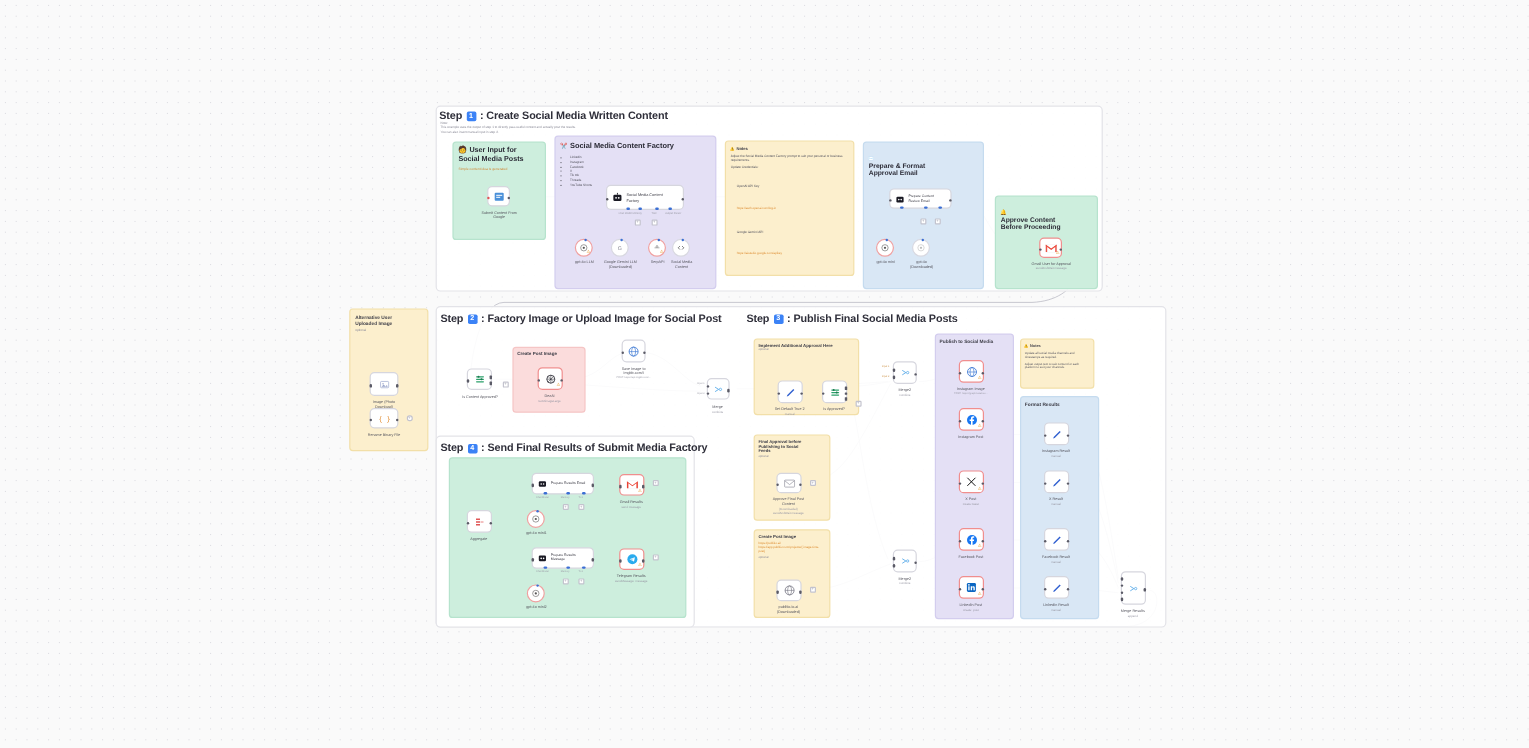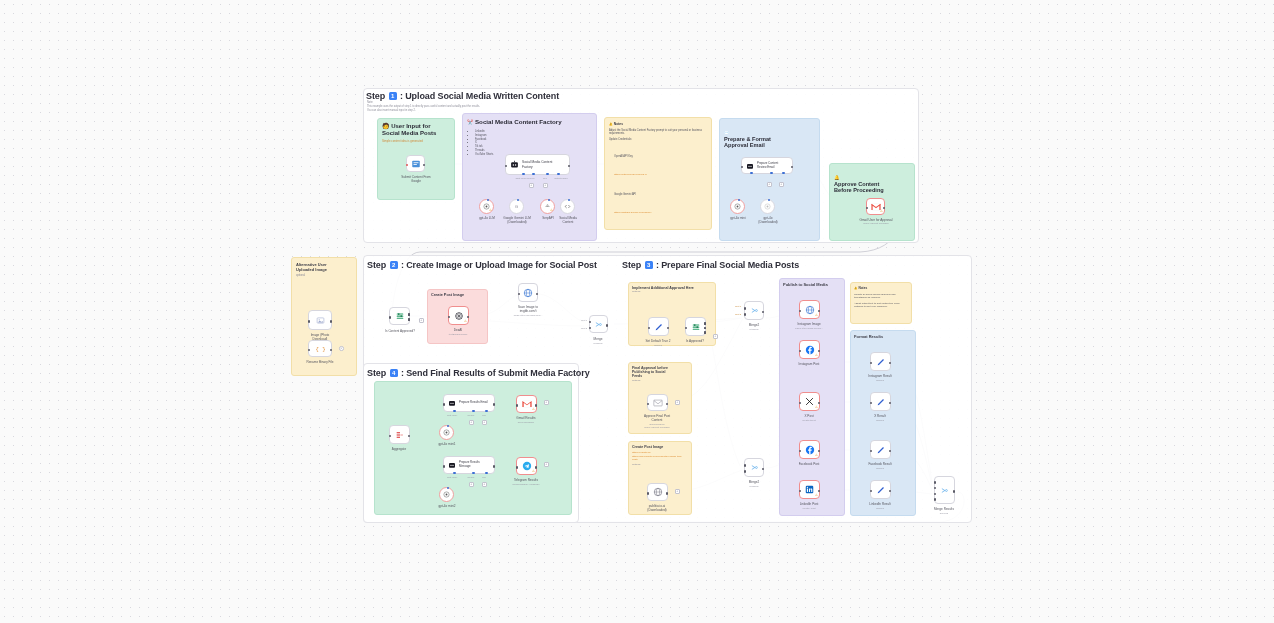--- a/index.html
+++ b/index.html
@@ -161,21 +161,21 @@
     <path d="M455,412 L447,428" stroke-dasharray="1.6 1.6"></path>
     <path d="M455,474 L447,490" stroke-dasharray="1.6 1.6"></path>
   </g>
 </svg>
 
 <div class="step-panel" style="left:363px;top:88px;width:556px;height:155px;"></div>
 
 <div class="step-head" style="left:366px;top:91px;">
   <span>Step</span>
   <span class="step-badge">1</span>
-  <span>: Upload Social Media Written Content</span>
+  <span>: Create Social Media Written Content</span>
 </div>
 <div class="step-note" style="left:367px;top:101px;width:200px;">Note:
 This example uses the output of step 1 to directly pass useful content and actually post the results.
 You can also insert manual input in step 2.</div>
 
 <div class="sticky st-mint" style="left:377px;top:118px;width:78px;height:82px;padding:4px;">
   <div class="st-title" style="font-size:6px;">
     <span style="font-size:6px;">🧑</span>
     <span style="white-space:pre-line;">User Input for
 Social Media Posts</span>
@@ -378,26 +378,26 @@
   <span class="port" style="right:-1.3px;top:50%;"></span>
 </div>
 <div class="node-label" style="left:320px;top:360px;">Rename Binary File</div>
 <div class="plusbox" style="left:339px;top:346px;border-radius:50%;">+</div>
 
 <div class="step-panel" style="left:363px;top:255px;width:609px;height:268px;"></div>
 
 <div class="step-head" style="left:367px;top:260px;">
   <span>Step</span>
   <span class="step-badge">2</span>
-  <span>: Create Image or Upload Image for Social Post</span>
+  <span>: Factory Image or Upload Image for Social Post</span>
 </div>
 <div class="step-head" style="left:622px;top:260px;">
   <span>Step</span>
   <span class="step-badge">3</span>
-  <span>: Prepare Final Social Media Posts</span>
+  <span>: Publish Final Social Media Posts</span>
 </div>
 
 <div class="node" style="left:389px;top:307px;width:21px;height:18px;">
   <svg class="ic" width="10" height="10" viewBox="0 0 24 24">
     <rect x="4" y="6" width="16" height="2.6" rx="1.3" fill="#2aa06a"></rect>
     <rect x="4" y="11" width="16" height="2.6" rx="1.3" fill="#2aa06a"></rect>
     <rect x="4" y="16" width="16" height="2.6" rx="1.3" fill="#2aa06a"></rect>
     <circle cx="9" cy="7.3" r="2" fill="#1d7a50"></circle>
         <circle cx="15" cy="12.3" r="2" fill="#1d7a50"></circle>
   </svg>

